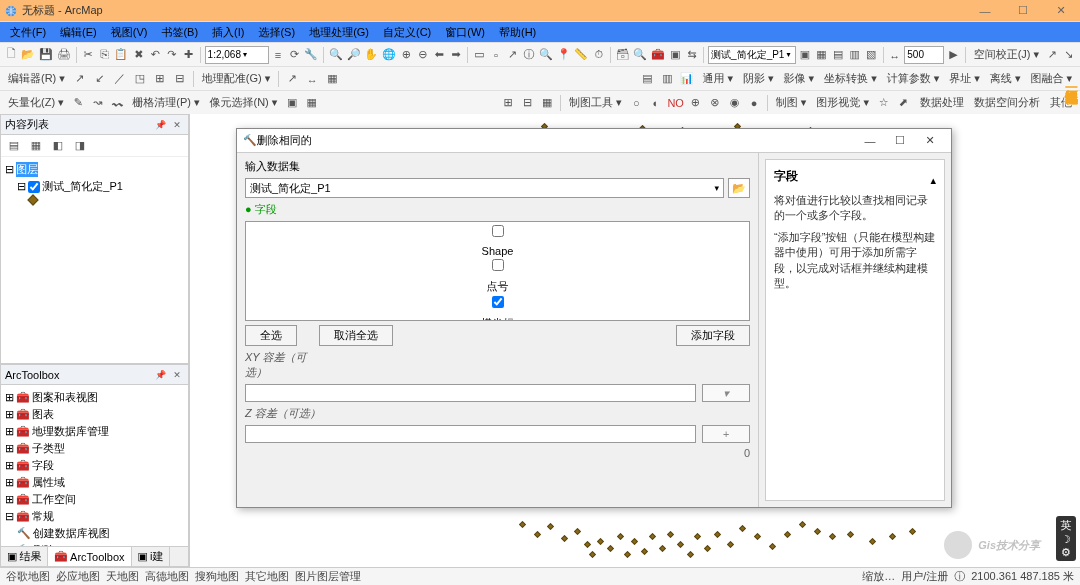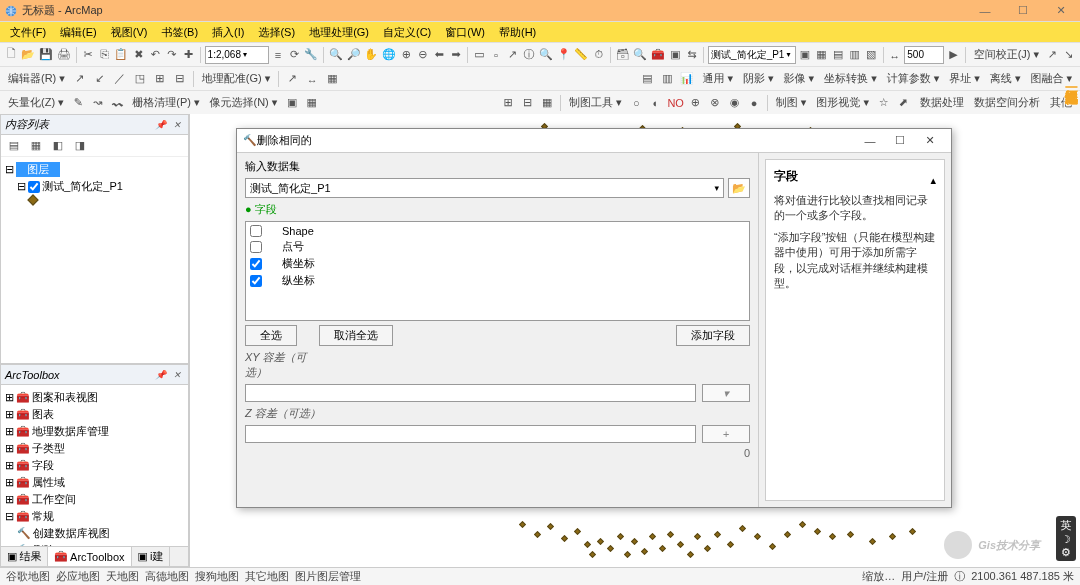--- a/index.html
+++ b/index.html
@@ -6,40 +6,40 @@
     body { background: #f0f0f0; width: 1080px; height: 585px; overflow: hidden; position: relative; }
 
     
     .titlebar { height: 22px; background: #fdba74; display: flex; align-items: center; padding: 0 4px; border-bottom: 1px solid #ddd; }
     .titlebar .icon { width: 14px; height: 14px; margin-right: 4px; }
     .titlebar .title { flex: 1; color: #333; }
     .titlebar .winbtns { display: flex; gap: 8px; }
     .titlebar .winbtn { width: 30px; height: 20px; display: flex; align-items: center; justify-content: center; color: #666; }
 
     
-    .menubar { height: 20px; background: #fde047; display: flex; align-items: center; padding: 0 4px; gap: 2px; }
+    .menubar { height: 20px; background: #3b82f6; display: flex; align-items: center; padding: 0 4px; gap: 2px; }
     .menubar .menu { padding: 2px 6px; }
 
     
     .toolbar-row { height: 24px; background: #f5f5f5; border-top: 1px solid #e0e0e0; display: flex; align-items: center; padding: 0 4px; gap: 2px; overflow: hidden; white-space: nowrap; }
     .tb-btn { width: 18px; height: 18px; display: inline-flex; align-items: center; justify-content: center; color: #555; border: 1px solid transparent; }
     .tb-sep { width: 1px; height: 16px; background: #ccc; margin: 0 2px; }
     .tb-input { height: 18px; border: 1px solid #aaa; background: #fff; padding: 0 2px; font-size: 10px; }
     .tb-combo { height: 18px; border: 1px solid #aaa; background: #fff; padding: 0 2px; font-size: 10px; display: inline-flex; align-items: center; }
     .tb-combo::after { content: "▾"; margin-left: 2px; font-size: 8px; }
     .tb-label { padding: 0 2px; color: #444; }
     .tb-text-btn { padding: 2px 4px; color: #444; }
 
     
     .main-row { display: flex; height: calc(100% - 22px - 20px - 72px - 18px); }
 
     
     .left-col { width: 190px; display: flex; flex-direction: column; background: #fff; border-right: 1px solid #ccc; }
     .panel { border: 1px solid #ccc; display: flex; flex-direction: column; flex: 1; min-height: 0; }
-    .panel-header { height: 20px; background: #eef2f7; display: flex; align-items: center; justify-content: space-between; padding: 0 4px; border-bottom: 1px solid #ccc; font-style: italic; }
+    .panel-header { height: 20px; background: #eef2f7; display: flex; align-items: center; justify-content: space-between; padding: 0 4px; border-bottom: 1px solid #ccc; }
     .panel-header .btns { display: flex; gap: 2px; }
     .panel-header .pbtn { width: 14px; height: 14px; color: #666; display: flex; align-items: center; justify-content: center; font-size: 9px; }
     .toc-tools { height: 22px; display: flex; align-items: center; gap: 4px; padding: 0 4px; border-bottom: 1px solid #eee; }
     .tree { padding: 4px; overflow: auto; flex: 1; }
     .tree-node { display: flex; align-items: center; gap: 2px; padding: 1px 0; }
     .tree-node .cb { width: 12px; height: 12px; }
     .indent1 { padding-left: 12px; }
     .indent2 { padding-left: 24px; }
 
     
@@ -56,21 +56,21 @@
     .dialog-titlebar .dtitle { flex: 1; }
     .dialog-titlebar .dbtn { width: 30px; height: 20px; display: flex; align-items: center; justify-content: center; color: #444; }
     .dialog-body { flex: 1; display: flex; }
     .dialog-left { flex: 1; padding: 6px 8px; display: flex; flex-direction: column; gap: 4px; border-right: 1px solid #ccc; }
     .dialog-right { width: 180px; padding: 8px; background: #fff; border: 1px solid #ccc; margin: 6px; }
     .dlg-row { display: flex; align-items: center; gap: 4px; }
     .dlg-combo { flex: 1; height: 20px; border: 1px solid #999; background: #fff; display: flex; align-items: center; padding: 0 4px; }
     .dlg-combo::after { content: "▾"; margin-left: auto; font-size: 9px; }
     .dlg-icon-btn { width: 22px; height: 20px; border: 1px solid #999; background: #fefefe; display: flex; align-items: center; justify-content: center; }
     .field-list { border: 1px solid #999; background: #fff; height: 100px; overflow: auto; padding: 2px; }
-    .field-item { display: flex; align-items: center; gap: 20px; padding: 1px 2px; }
+    .field-item { display: flex; align-items: center; gap: 8px; padding: 1px 2px; flex-direction: column; }
     .field-item input { width: 12px; height: 12px; }
     .btn-row { display: flex; gap: 6px; }
     .wbtn { padding: 2px 14px; border: 1px solid #999; background: #f5f5f5; }
     .wbtn-wide { padding: 2px 10px; border: 1px solid #999; background: #f5f5f5; min-width: 60px; text-align: center; }
     .xy-row { display: flex; align-items: center; gap: 6px; font-style: italic; }
     .xy-row .label { width: 80px; color: #555; }
     .xy-input { flex: 1; height: 18px; border: 1px solid #999; background: #fff; }
     .plus-btn { width: 48px; height: 18px; border: 1px solid #999; background: #f9f9f9; display: flex; align-items: center; justify-content: center; color: #888; }
     .dialog-footer { height: 30px; display: flex; align-items: center; justify-content: flex-end; gap: 8px; padding: 0 10px; border-top: 1px solid #ccc; }
     .dialog-right h4 { font-size: 12px; font-weight: bold; margin-bottom: 8px; }
@@ -262,21 +262,21 @@
       </div>
       <div class="toc-tools">
         <span class="tb-btn">▤</span>
         <span class="tb-btn">▦</span>
         <span class="tb-btn">◧</span>
         <span class="tb-btn">◨</span>
       </div>
       <div class="tree">
         <div class="tree-node">
           <span>⊟</span>
-            <span style="background:#3399ff;color:#fff;padding:0 11px">图层</span>
+            <span style="background:#3399ff;color:#fff;padding:0 0">图层</span>
         </div>
         <div class="tree-node indent1">
           <span>⊟</span>
             <input type="checkbox" class="cb" checked="" style="">
           <span>测试_简化定_P1</span>
         </div>
         <div class="tree-node indent2">
           <span style="width:8px;height:8px;background:#8b6914;border:1px solid #5a4a1a;transform:rotate(45deg);display:inline-block"></span>
         </div>
       </div>

